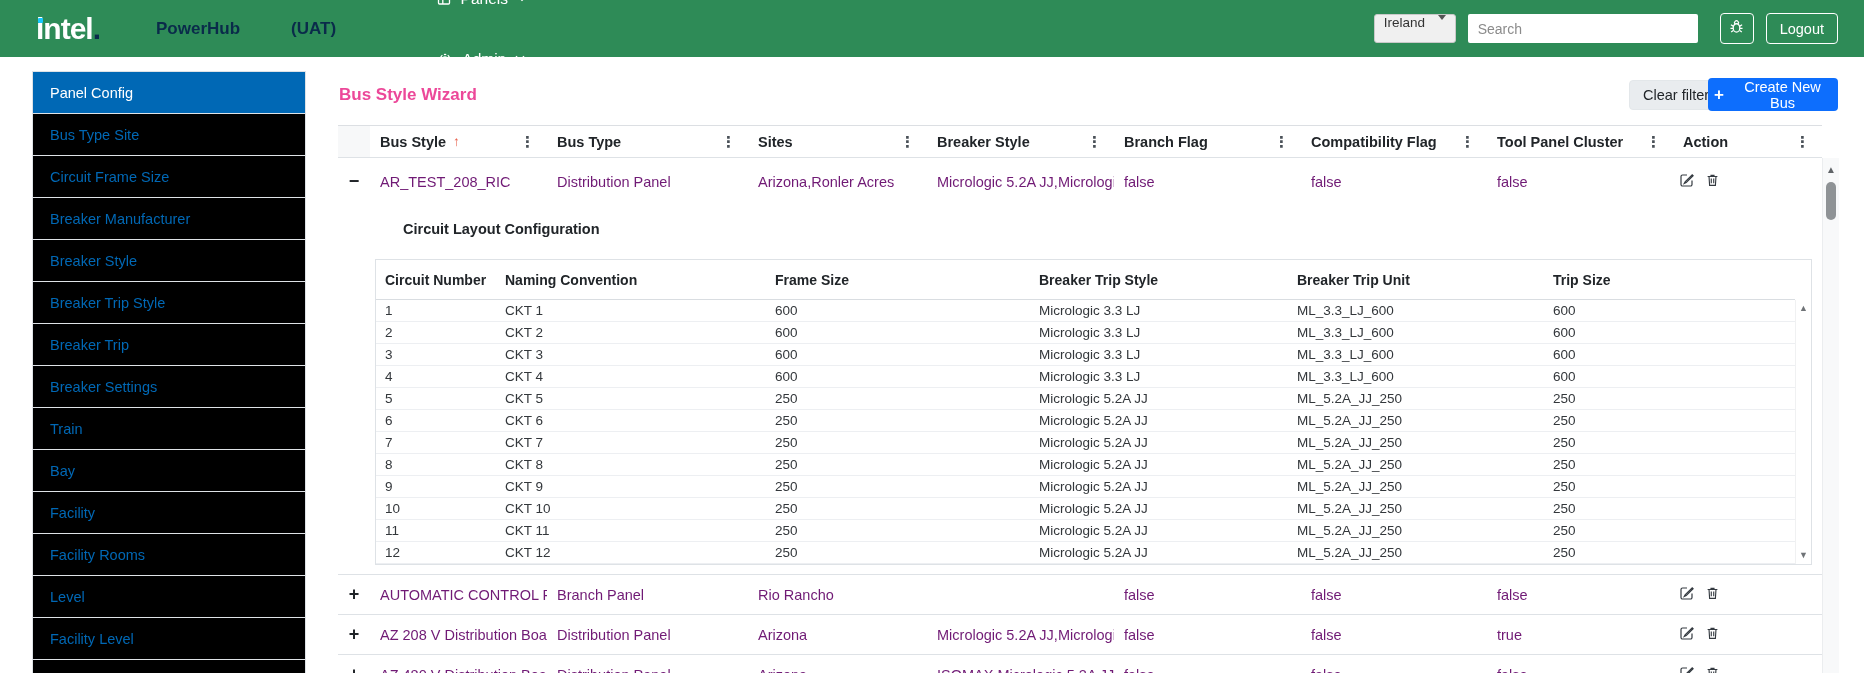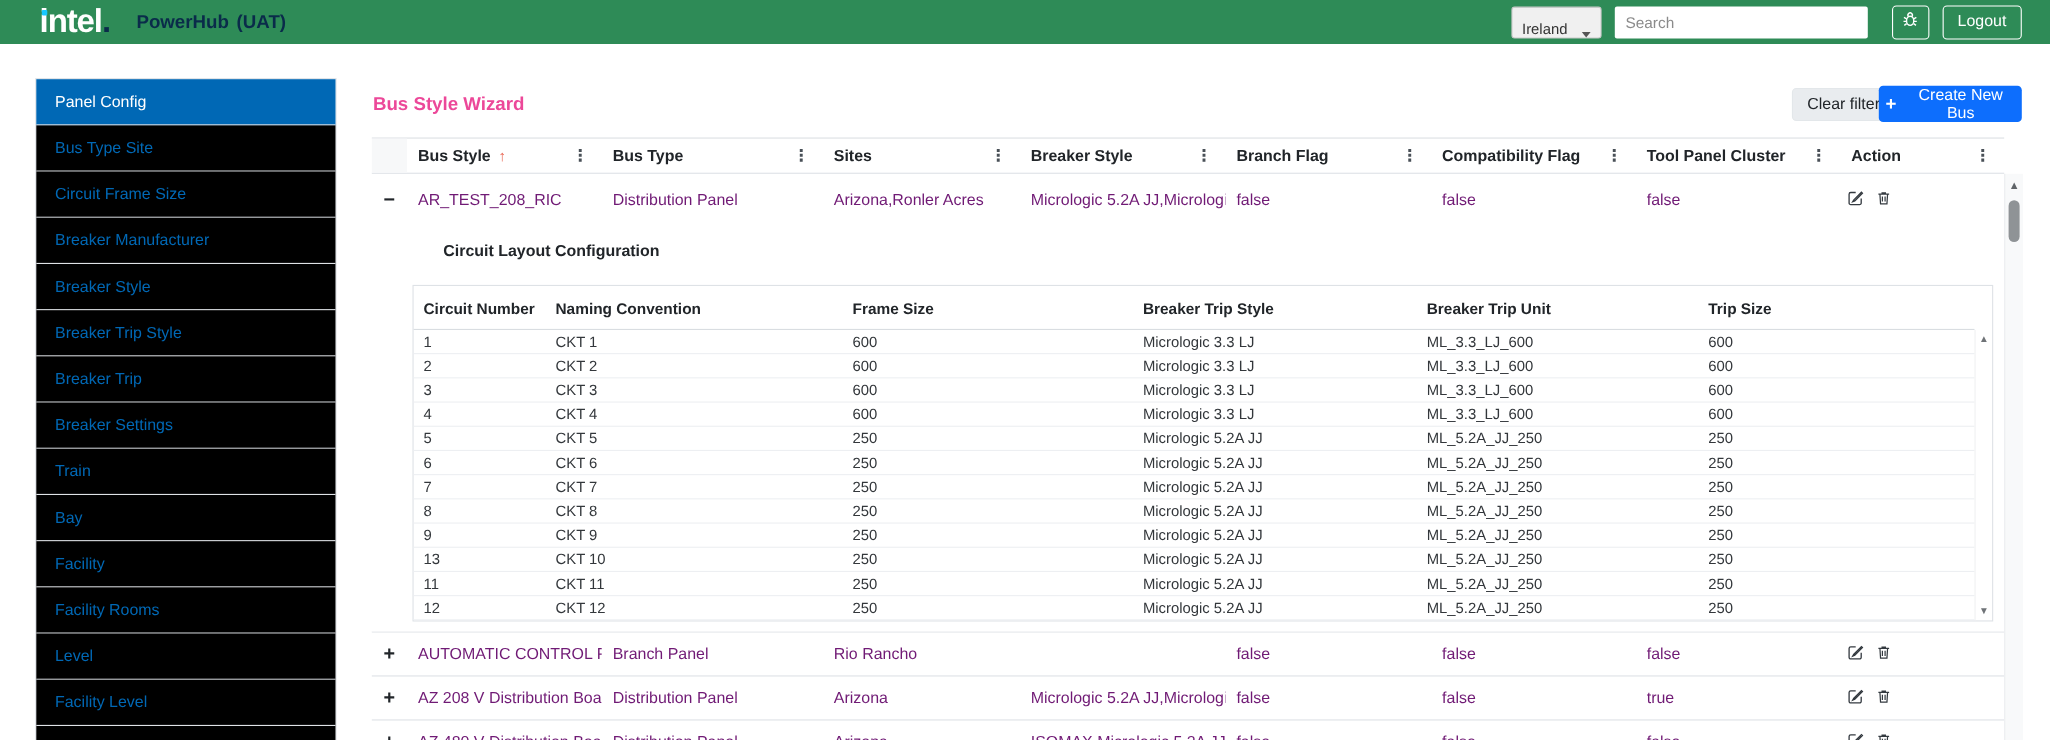--- a/index.html
+++ b/index.html
@@ -1,32 +1,32 @@
 <!DOCTYPE html>
 <html><head>
 <meta charset="utf-8">
 <style>
   html,body{margin:0;padding:0;background:#fff;}
   .screen{position:relative;width:1864px;height:673px;overflow:hidden;background:#fff;
     font-family:"Liberation Sans","DejaVu Sans",sans-serif;color:#212529;}
 
   
-  .navbar{position:absolute;top:0;left:0;right:0;height:40px;background:#2e8b57;
-    display:flex;align-items:center;padding:0 26px 0 36px;box-sizing:border-box;}
+  .navbar{position:absolute;top:0;left:0;right:0;height:57px;background:#2e8b57;
+    display:flex;align-items:center;padding:0 26px 0 36px;box-sizing:border-box;gap:44px;}
   .logo{position:relative;font-size:30px;font-weight:700;color:#fff;line-height:1;letter-spacing:-1px;}
   .logo .idot{position:absolute;left:2px;top:4px;width:5px;height:5px;background:#17c8ff;border-radius:1px;}
   .logo .period{color:#0a2b4a;}
-  .brand-name{color:#0a2b4a;font-weight:700;font-size:17px;margin-left:24px;white-space:nowrap;}
+  .brand-name{color:#0a2b4a;font-weight:700;font-size:17px;margin-left:12px;white-space:nowrap;}
   .brand-env{color:#0a2b4a;font-weight:700;font-size:17px;margin-left:7px;}
   .nav-menu{display:flex;align-items:center;margin-left:52px;gap:42px;flex-direction:column;}
   .nav-item{display:flex;align-items:center;gap:9px;color:#fff;font-size:15.5px;cursor:pointer;white-space:nowrap;}
   .nav-item svg{display:block;}
   .nav-right{margin-left:auto;display:flex;align-items:center;}
   .region-select{width:82px;height:29px;background:#f0f0f0;border:1px solid #c9c9c9;border-radius:3px;
-    display:flex;align-items:flex-end;justify-content:space-between;padding:0 9px;font-size:13.5px;color:#333;
+    display:flex;align-items:flex-start;justify-content:space-between;padding:0 9px;font-size:13.5px;color:#333;
     box-sizing:border-box;cursor:pointer;}
   .caret-down{width:0;height:0;border-left:4px solid transparent;border-right:4px solid transparent;border-top:5px solid #555;}
   .search-input{width:230px;height:29px;border:none;border-radius:2px;margin-left:12px;padding:0 10px;
     font-size:14px;color:#333;box-sizing:border-box;outline:none;}
   .search-input::placeholder{color:#8b8b8b;}
   .icon-btn{width:34px;height:31px;border:1.5px solid #fff;border-radius:4px;margin-left:22px;background:transparent;
     display:flex;align-items:center;justify-content:center;cursor:pointer;box-sizing:border-box;}
   .logout-btn{height:31px;border:1.5px solid #fff;border-radius:4px;margin-left:12px;padding:0 13px;
     color:#fff;font-size:14.5px;background:transparent;display:flex;align-items:center;cursor:pointer;box-sizing:border-box;}
 
@@ -384,21 +384,21 @@
               </div>
               <div class="inner-grid irow">
                 <div class="ic">9</div>
                 <div class="ic">CKT 9</div>
                 <div class="ic">250</div>
                 <div class="ic">Micrologic 5.2A JJ</div>
                 <div class="ic">ML_5.2A_JJ_250</div>
                 <div class="ic">250</div>
               </div>
               <div class="inner-grid irow">
-                <div class="ic">13</div>
+                <div class="ic">10</div>
                 <div class="ic">CKT 10</div>
                 <div class="ic">250</div>
                 <div class="ic">Micrologic 5.2A JJ</div>
                 <div class="ic">ML_5.2A_JJ_250</div>
                 <div class="ic">250</div>
               </div>
               <div class="inner-grid irow">
                 <div class="ic">11</div>
                 <div class="ic">CKT 11</div>
                 <div class="ic">250</div>

